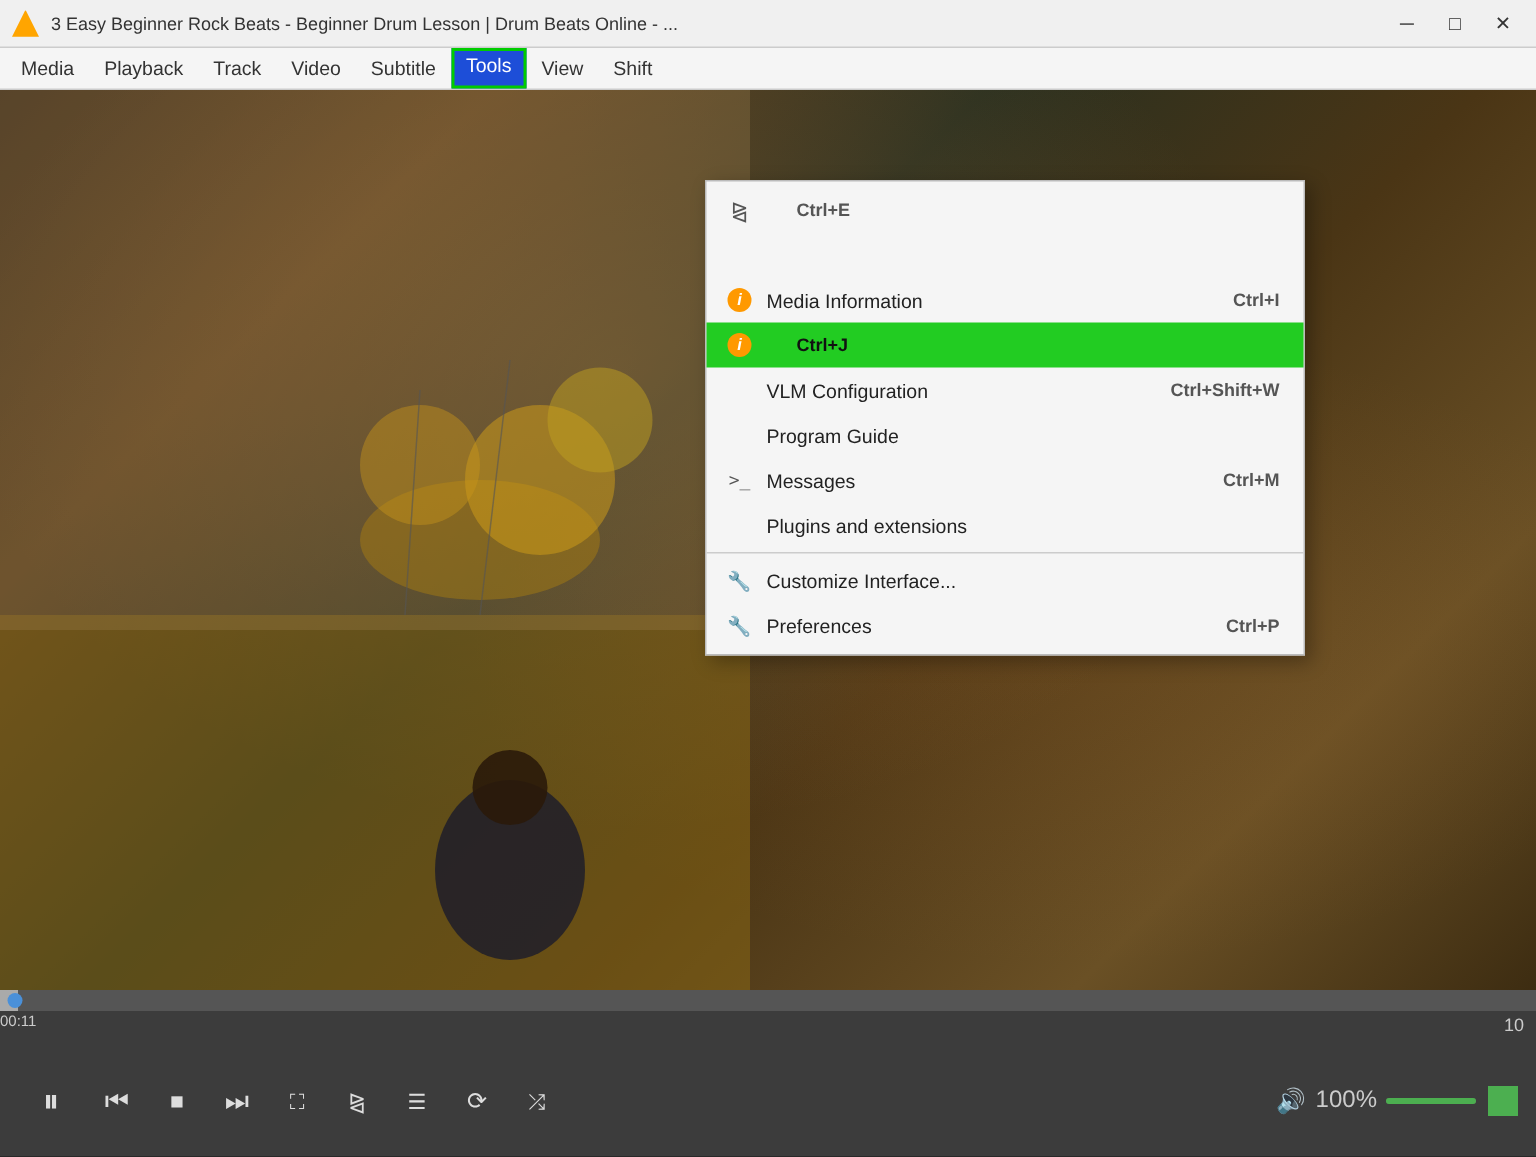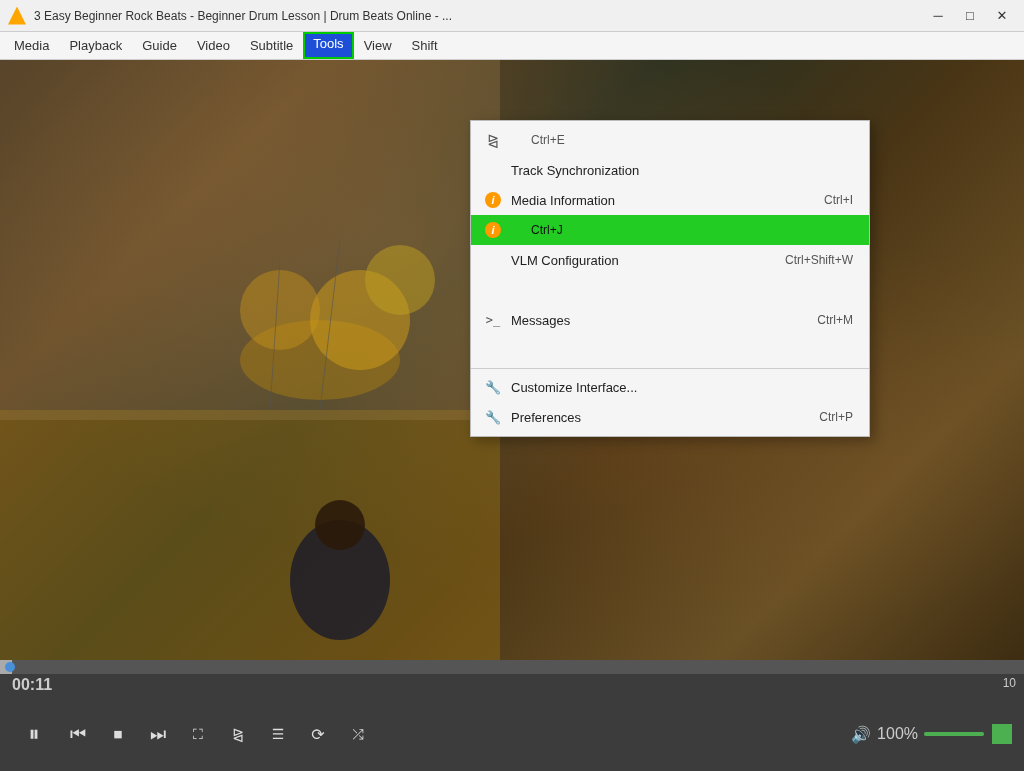--- a/index.html
+++ b/index.html
@@ -130,20 +130,21 @@
       justify-content: center;
       flex-shrink: 0;
     }
     .dropdown-item .item-label {
       flex: 1;
     }
     .dropdown-item .item-shortcut {
       color: #555;
       font-size: 12px;
       margin-left: 20px;
+      font-weight: bold;
     }
     .dropdown-item.highlighted .item-shortcut {
       color: #111;
     }
     .dropdown-separator {
       height: 1px;
       background: #ccc;
       margin: 3px 0;
     }
 
@@ -197,25 +198,24 @@
       width: 10px; height: 10px;
       background: #4a90d9;
       border-radius: 50%;
       position: absolute;
       top: 2px;
       left: 1%;
       transform: translateX(-50%);
     }
     .time-display {
       position: absolute;
-      left: 12px;
+      left: 0;
       top: 16px;
       color: #ccc;
-      font-size: 16px;
-      font-weight: bold;
+      font-size: 10px;
     }
     .time-total {
       position: absolute;
       right: 8px;
       top: 16px;
       color: #ccc;
       font-size: 12px;
     }
     .controls-row {
       display: flex;
@@ -283,21 +283,21 @@
   <div class="titlebar-controls">
     <button class="titlebar-btn">─</button>
     <button class="titlebar-btn">□</button>
     <button class="titlebar-btn close">✕</button>
   </div>
 </div>
 
 <div class="menubar">
   <div class="menu-item">Media</div>
   <div class="menu-item">Playback</div>
-  <div class="menu-item">Guide</div>
+  <div class="menu-item">Track</div>
   <div class="menu-item">Video</div>
   <div class="menu-item">Subtitle</div>
   <div class="menu-item active tools-highlight">Tools</div>
   <div class="menu-item">View</div>
   <div class="menu-item">Shift</div>
 </div>
 
 <div class="video-area">
   <div class="video-bg">
     <div class="scene-overlay"></div>
@@ -325,21 +325,20 @@
 
     <div class="dropdown-item">
       <div class="item-icon">
         <span class="icon-sliders">⧎</span>
       </div>
       <span class="item-shortcut">Ctrl+E</span>
     </div>
 
     <div class="dropdown-item">
       <div class="item-icon"></div>
-      <span class="item-label">Track Synchronization</span>
       <span class="item-shortcut"></span>
     </div>
 
     <div class="dropdown-item">
       <div class="item-icon">
         <div class="icon-info">i</div>
       </div>
       <span class="item-label">Media Information</span>
       <span class="item-shortcut">Ctrl+I</span>
     </div>
@@ -352,33 +351,35 @@
     </div>
 
     <div class="dropdown-item">
       <div class="item-icon"></div>
       <span class="item-label">VLM Configuration</span>
       <span class="item-shortcut">Ctrl+Shift+W</span>
     </div>
 
     <div class="dropdown-item">
       <div class="item-icon"></div>
+      <span class="item-label">Program Guide</span>
       <span class="item-shortcut"></span>
     </div>
 
     <div class="dropdown-item">
       <div class="item-icon">
         <span class="icon-terminal">&gt;_</span>
       </div>
       <span class="item-label">Messages</span>
       <span class="item-shortcut">Ctrl+M</span>
     </div>
 
     <div class="dropdown-item">
       <div class="item-icon"></div>
+      <span class="item-label">Plugins and extensions</span>
       <span class="item-shortcut"></span>
     </div>
 
     <div class="dropdown-separator"></div>
 
     <div class="dropdown-item">
       <div class="item-icon">
         <span class="icon-wrench">🔧</span>
       </div>
       <span class="item-label">Customize Interface...</span>

